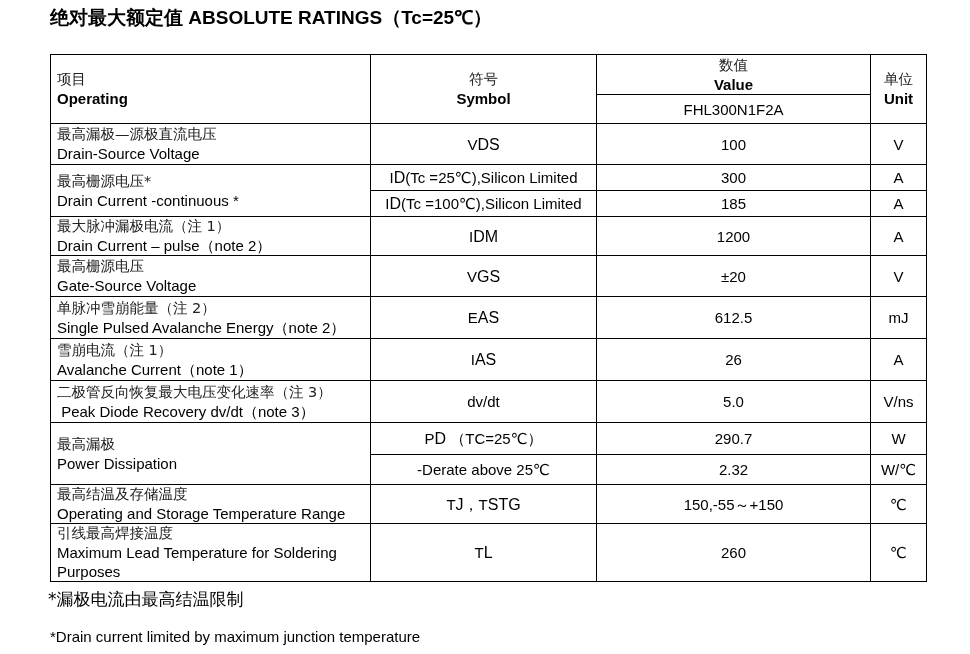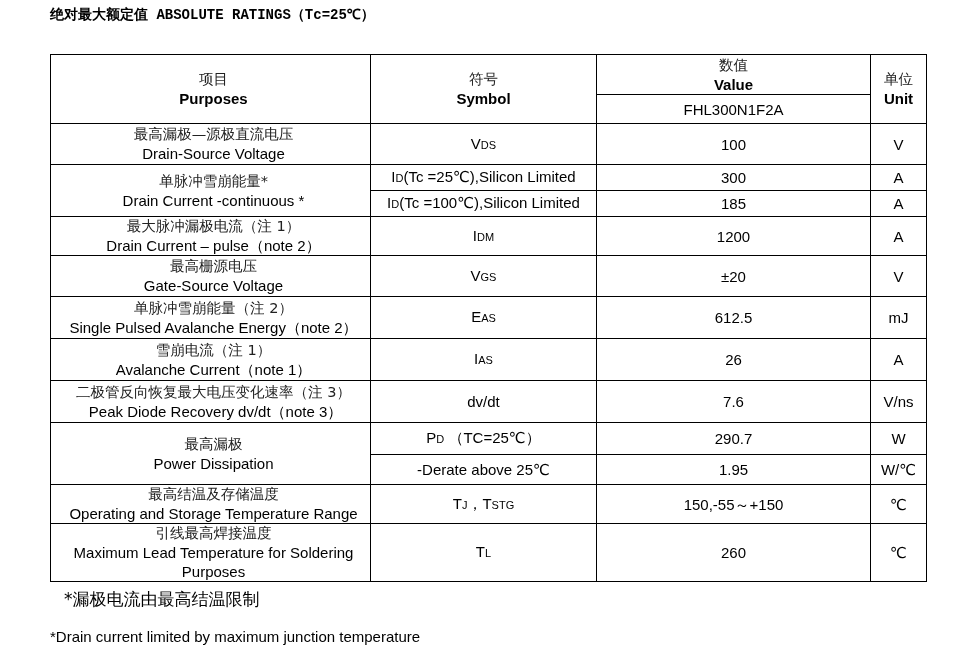--- a/index.html
+++ b/index.html
@@ -1,47 +1,47 @@
 <!DOCTYPE html>
 <html><head>
 <meta charset="utf-8">
 <style>
   html, body { margin:0; padding:0; background:#ffffff; }
   body { width:970px; height:654px; position:relative; overflow:hidden;
          font-family:"Liberation Sans", "DejaVu Sans", sans-serif; color:#000; }
-  .title { position:absolute; left:50px; top:4px; font-size:14px; font-weight:bold;
-           font-family:Liberation Mono, monospace; letter-spacing:0px; white-space:nowrap; }
+  .title { position:absolute; left:50px; top:4px; font-size:19px; font-weight:bold;
+           font-family:Liberation Sans, sans-serif; letter-spacing:0px; white-space:nowrap; }
   table.ratings { position:absolute; left:50px; top:54px; border-collapse:collapse; table-layout:fixed; }
   table.ratings td { border:1.3px solid #000; font-size:15px; line-height:19px; padding:0; vertical-align:middle; }
-  td.param { padding-left:6px !important; text-align:center; }
+  td.param { padding-left:6px !important; text-align:left; }
   td.c { text-align:center; }
   .cn { font-family:"DejaVu Sans", sans-serif; font-size:14.5px; color:#222; }
   .en { display:block; }
   .b { font-weight:bold; }
-  .sub { font-size:11px; }
-  .foot1 { position:absolute; left:64px; top:588px; font-size:17px; font-family:"DejaVu Sans", sans-serif; }
+  .sub { font-size:16px; }
+  .foot1 { position:absolute; left:48px; top:588px; font-size:17px; font-family:"DejaVu Sans", sans-serif; }
   .foot2 { position:absolute; left:50px; top:628px; font-size:15px;text-align:right; }
 </style>
 </head>
 <body>
 
 <div class="title">绝对最大额定值 ABSOLUTE RATINGS（Tc=25℃）</div>
 
 <table class="ratings">
   <colgroup>
     <col style="width:320px">
       <col style="width:226px">
       <col style="width:274px">
       <col style="width:56px">
   </colgroup>
   <tbody>
       <tr style="height:40px">
     <td class="param" rowspan="2">
       <span class="cn en">项目</span>
-      <span class="en b">Purposes</span>
+      <span class="en b">Operating</span>
     </td>
     <td class="c" rowspan="2">
       <span class="cn en">符号</span>
       <span class="en b">Symbol</span>
     </td>
     <td class="c">
       <span class="cn en">数值</span>
       <span class="en b">Value</span>
     </td>
     <td class="c" rowspan="2">
@@ -58,21 +58,21 @@
       <span class="cn en">最高漏极—源极直流电压</span>
       <span class="en">Drain-Source Voltage</span>
     </td>
     <td class="c"><span>V</span><span class="sub">DS</span></td>
     <td class="c">100</td>
     <td class="c">V</td>
   </tr>
 
   <tr style="height:26px">
     <td class="param" rowspan="2">
-      <span class="cn en">单脉冲雪崩能量*</span>
+      <span class="cn en">最高栅源电压*</span>
       <span class="en">Drain Current -continuous *</span>
     </td>
     <td class="c"><span>I</span><span class="sub">D</span><span>(Tc =25℃),Silicon Limited</span></td>
     <td class="c">300</td>
     <td class="c">A</td>
   </tr>
   <tr style="height:26px">
     <td class="c"><span>I</span><span class="sub">D</span><span>(Tc =100℃),Silicon Limited</span></td>
     <td class="c">185</td>
     <td class="c">A</td>
@@ -117,36 +117,36 @@
     <td class="c">26</td>
     <td class="c">A</td>
   </tr>
 
   <tr style="height:42px">
     <td class="param">
       <span class="cn en">二极管反向恢复最大电压变化速率（注 3）</span>
       <span class="en" style="white-space:pre"> Peak Diode Recovery dv/dt（note 3）</span>
     </td>
     <td class="c">dv/dt</td>
-    <td class="c">7.6</td>
+    <td class="c">5.0</td>
     <td class="c">V/ns</td>
   </tr>
 
   <tr style="height:32px">
     <td class="param" rowspan="2">
       <span class="cn en">最高漏极</span>
       <span class="en">Power Dissipation</span>
     </td>
     <td class="c"><span>P</span><span class="sub">D</span><span style="white-space:pre"> （TC=25℃）</span></td>
     <td class="c">290.7</td>
     <td class="c">W</td>
   </tr>
   <tr style="height:30px">
     <td class="c">-Derate above 25℃</td>
-    <td class="c">1.95</td>
+    <td class="c">2.32</td>
     <td class="c">W/℃</td>
   </tr>
 
   <tr style="height:39px">
     <td class="param">
       <span class="cn en">最高结温及存储温度</span>
       <span class="en">Operating and Storage Temperature Range</span>
     </td>
     <td class="c"><span>T</span><span class="sub">J</span><span>，T</span><span class="sub">STG</span></td>
     <td class="c">150,-55～+150</td>

